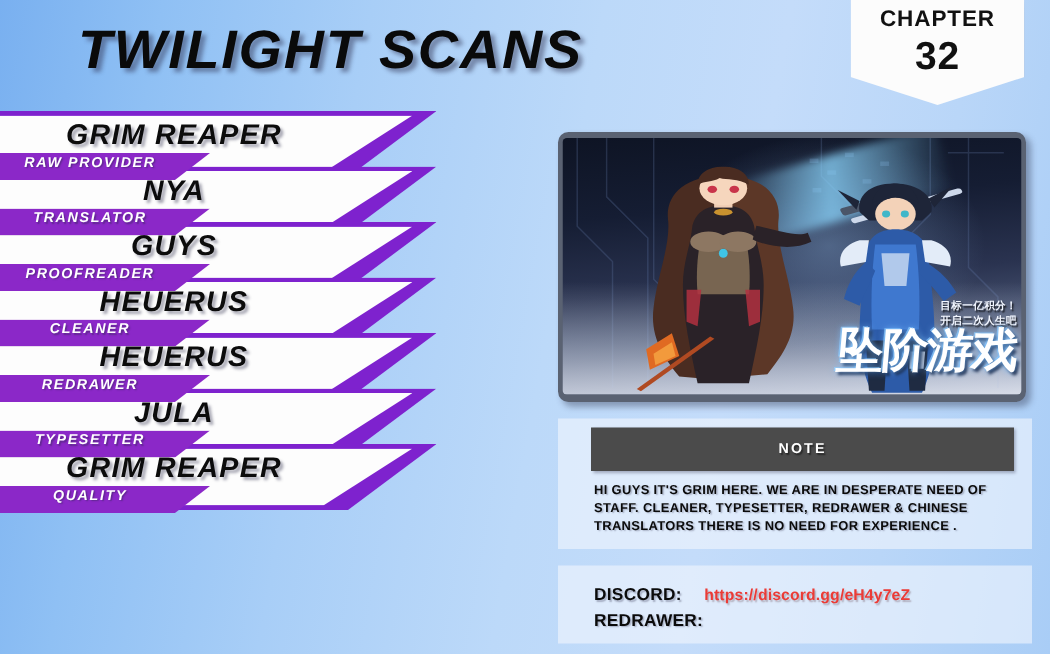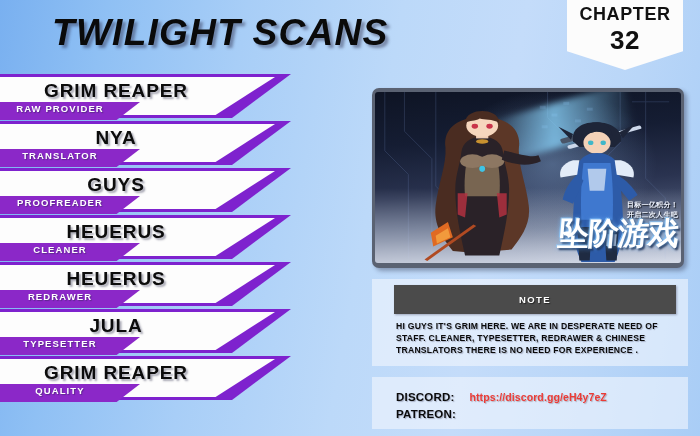--- a/index.html
+++ b/index.html
@@ -46,40 +46,41 @@
     left:567px; top:-2px;
     width:116px; height:72px;
     background:#fcfcfc;
     clip-path:polygon(0 0, 100% 0, 100% 74%, 50% 100%, 0 74%);
     filter:drop-shadow(3px 3px 3px rgba(40,40,70,.45));
     display:flex; flex-direction:column;
     align-items:center; justify-content:flex-start;
     padding-top:7px;
   }
   #chapter-ribbon .ch-word {
-    font-size:18px; font-weight:bold;
+    font-size:15px; font-weight:bold;
     letter-spacing:.6px; color:#111;
     line-height:1;
   }
   #chapter-ribbon .ch-num {
     font-size:26px; font-weight:bold;
     letter-spacing:.5px; color:#111;
     line-height:1; margin-top:4px;
   }
 
   
   #credits {
     position:absolute;
     left:0; top:74px;
     width:300px;
   }
   .credit {
     position:relative;
     height:36px;
-    margin-bottom:11px;
+    margin-bottom:1px;
+    font-style:italic;
   }
   
   .cr-band {
     position:absolute;
     left:-4px; top:0;
     width:295px; height:44px;
     background:#7e22ce;
     clip-path:polygon(0 0, 100% 0, 80% 100%, 0 100%);
     filter:drop-shadow(3px 3px 2.5px rgba(45,45,75,.40));
   }
@@ -461,20 +462,20 @@
       </div>
     </div>
 
     <div class="panel">
       <div class="panel-body">
         <div class="link-row">
           <span class="link-label">DISCORD:</span>
           <span class="link-url discord">https://discord.gg/eH4y7eZ</span>
         </div>
         <div class="link-row">
-          <span class="link-label">PATREON:</span>
+          <span class="link-label">REDRAWER:</span>
         </div>
       </div>
     </div>
 
   </div>
 
 </div>
 
 </body></html>

